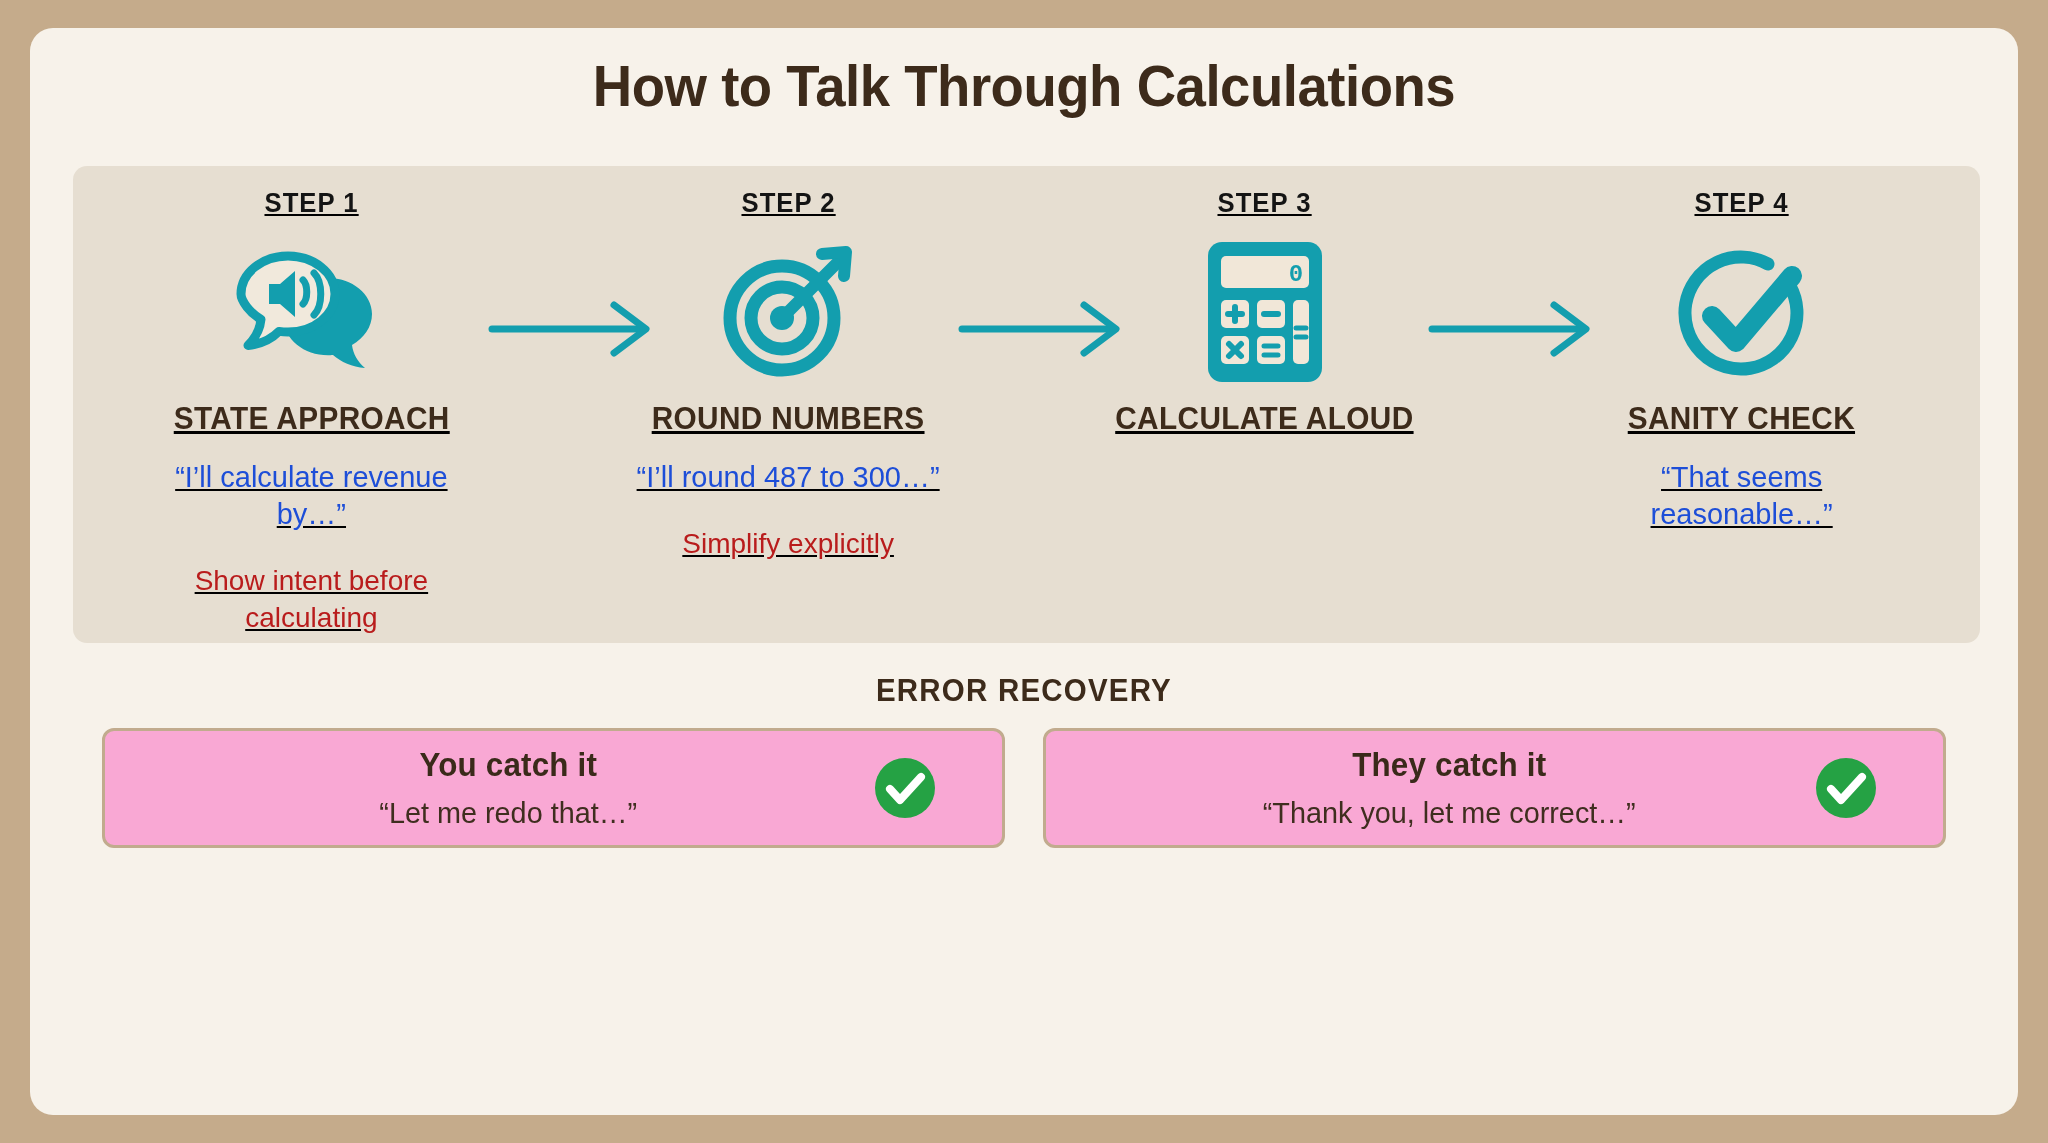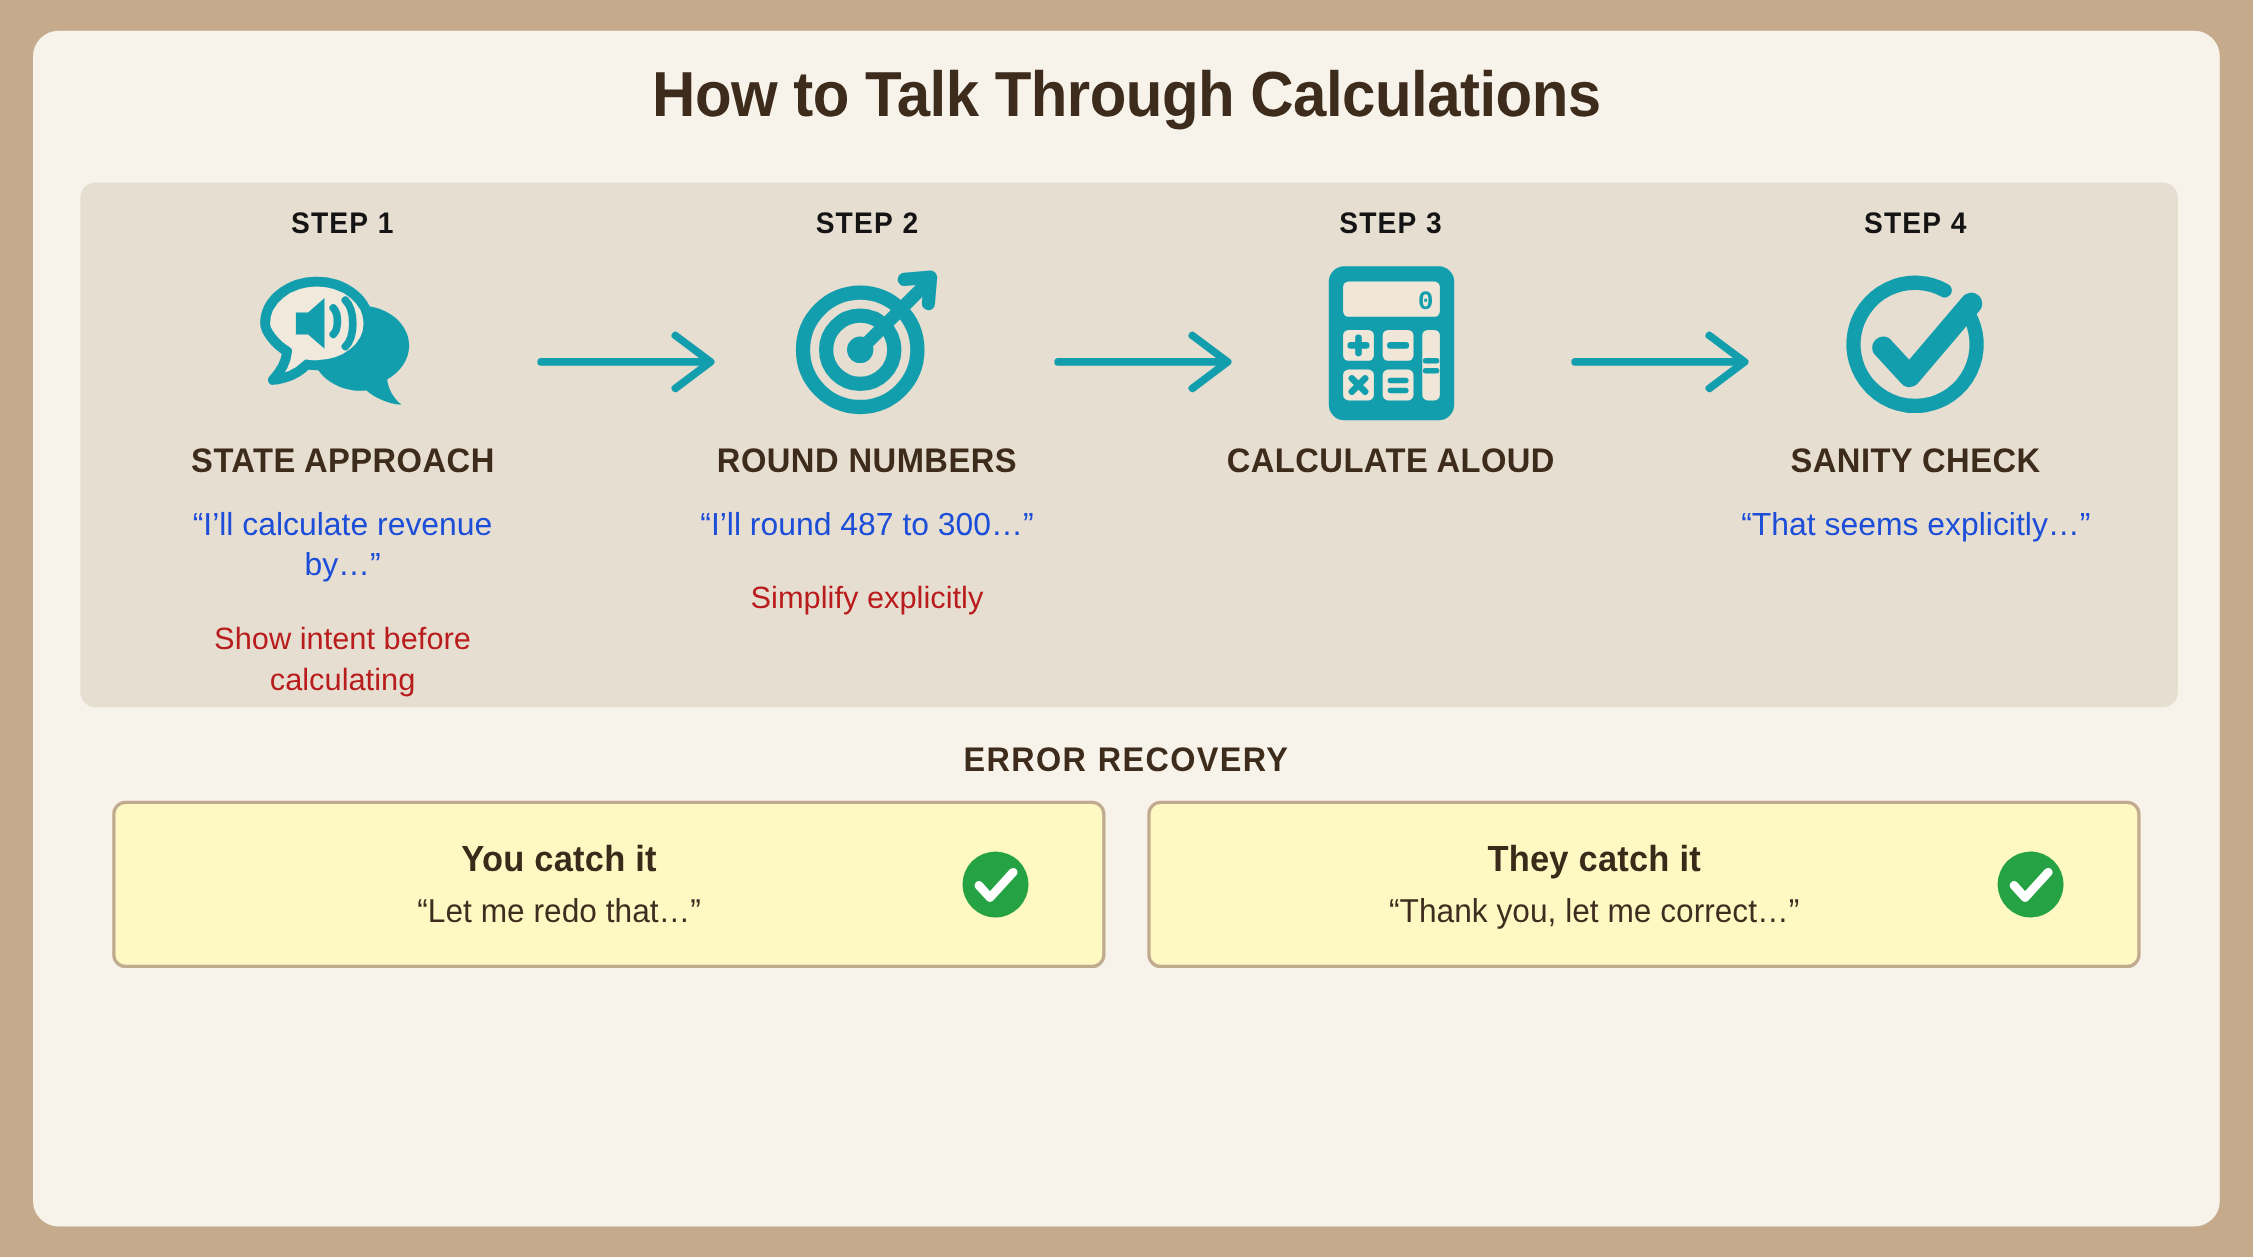--- a/index.html
+++ b/index.html
@@ -67,20 +67,21 @@
     align-items: flex-start;
   }
   .step-col {
     flex: 1 1 0;
     position: relative;
     display: flex;
     flex-direction: column;
     align-items: center;
     padding-top: 22px;
     min-width: 0;
+    text-decoration: underline;
   }
   .step-label {
     font-size: 27px;
     font-weight: 700;
     letter-spacing: 1.1px;
     color: #141414;
     font-family: "Liberation Sans Narrow", "Liberation Sans", sans-serif;
     transform: scaleX(0.95);
   }
   .step-icon {
@@ -146,24 +147,24 @@
   .er-cards {
     position: absolute;
     left: 72px;
     right: 72px;
     top: 700px;
     display: flex;
     gap: 38px;
   }
   .er-card {
     flex: 1 1 0;
-    height: 152px;
+    height: 120px;
     border: 3px solid #c1ab8e;
     border-radius: 12px;
-    background: #fef9c3;
+    background: #f9a8d4;
     box-sizing: border-box;
     position: relative;
     display: flex;
     align-items: center;
     justify-content: center;
   }
   .er-card-text {
     text-align: center;
     padding-right: 90px;
   }
@@ -266,21 +267,21 @@
 
         <div class="step-col">
           <div class="step-label">STEP 4</div>
           <div class="step-icon">
             <svg width="140" height="140" viewBox="0 0 140 140" aria-hidden="true">
               <path d="M118 44a56 56 0 1 1-22-22" fill="none" stroke="#139eae" stroke-width="13" stroke-linecap="round"></path>
               <path d="M40 74 L64 100 L120 34" fill="none" stroke="#139eae" stroke-width="20" stroke-linecap="round" stroke-linejoin="round"></path>
             </svg>
           </div>
           <div class="step-title">SANITY CHECK</div>
-          <div class="step-quote">“That seems explicitly…”</div>
+          <div class="step-quote">“That seems reasonable…”</div>
         </div>
 
       </div>
 
       <div class="arrow a1">
         <svg width="175" height="60" viewBox="0 0 175 60" aria-hidden="true">
           <path d="M4 30 H152" stroke="#139eae" stroke-width="7" stroke-linecap="round"></path>
           <path d="M126 6 L158 30 L126 54" fill="none" stroke="#139eae" stroke-width="7" stroke-linecap="round" stroke-linejoin="round"></path>
         </svg>
       </div>

